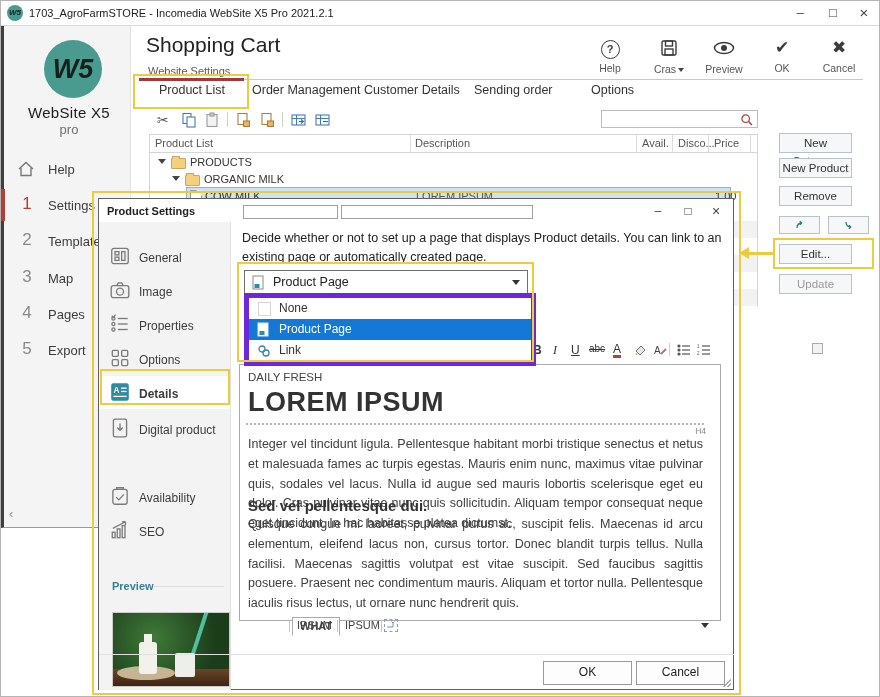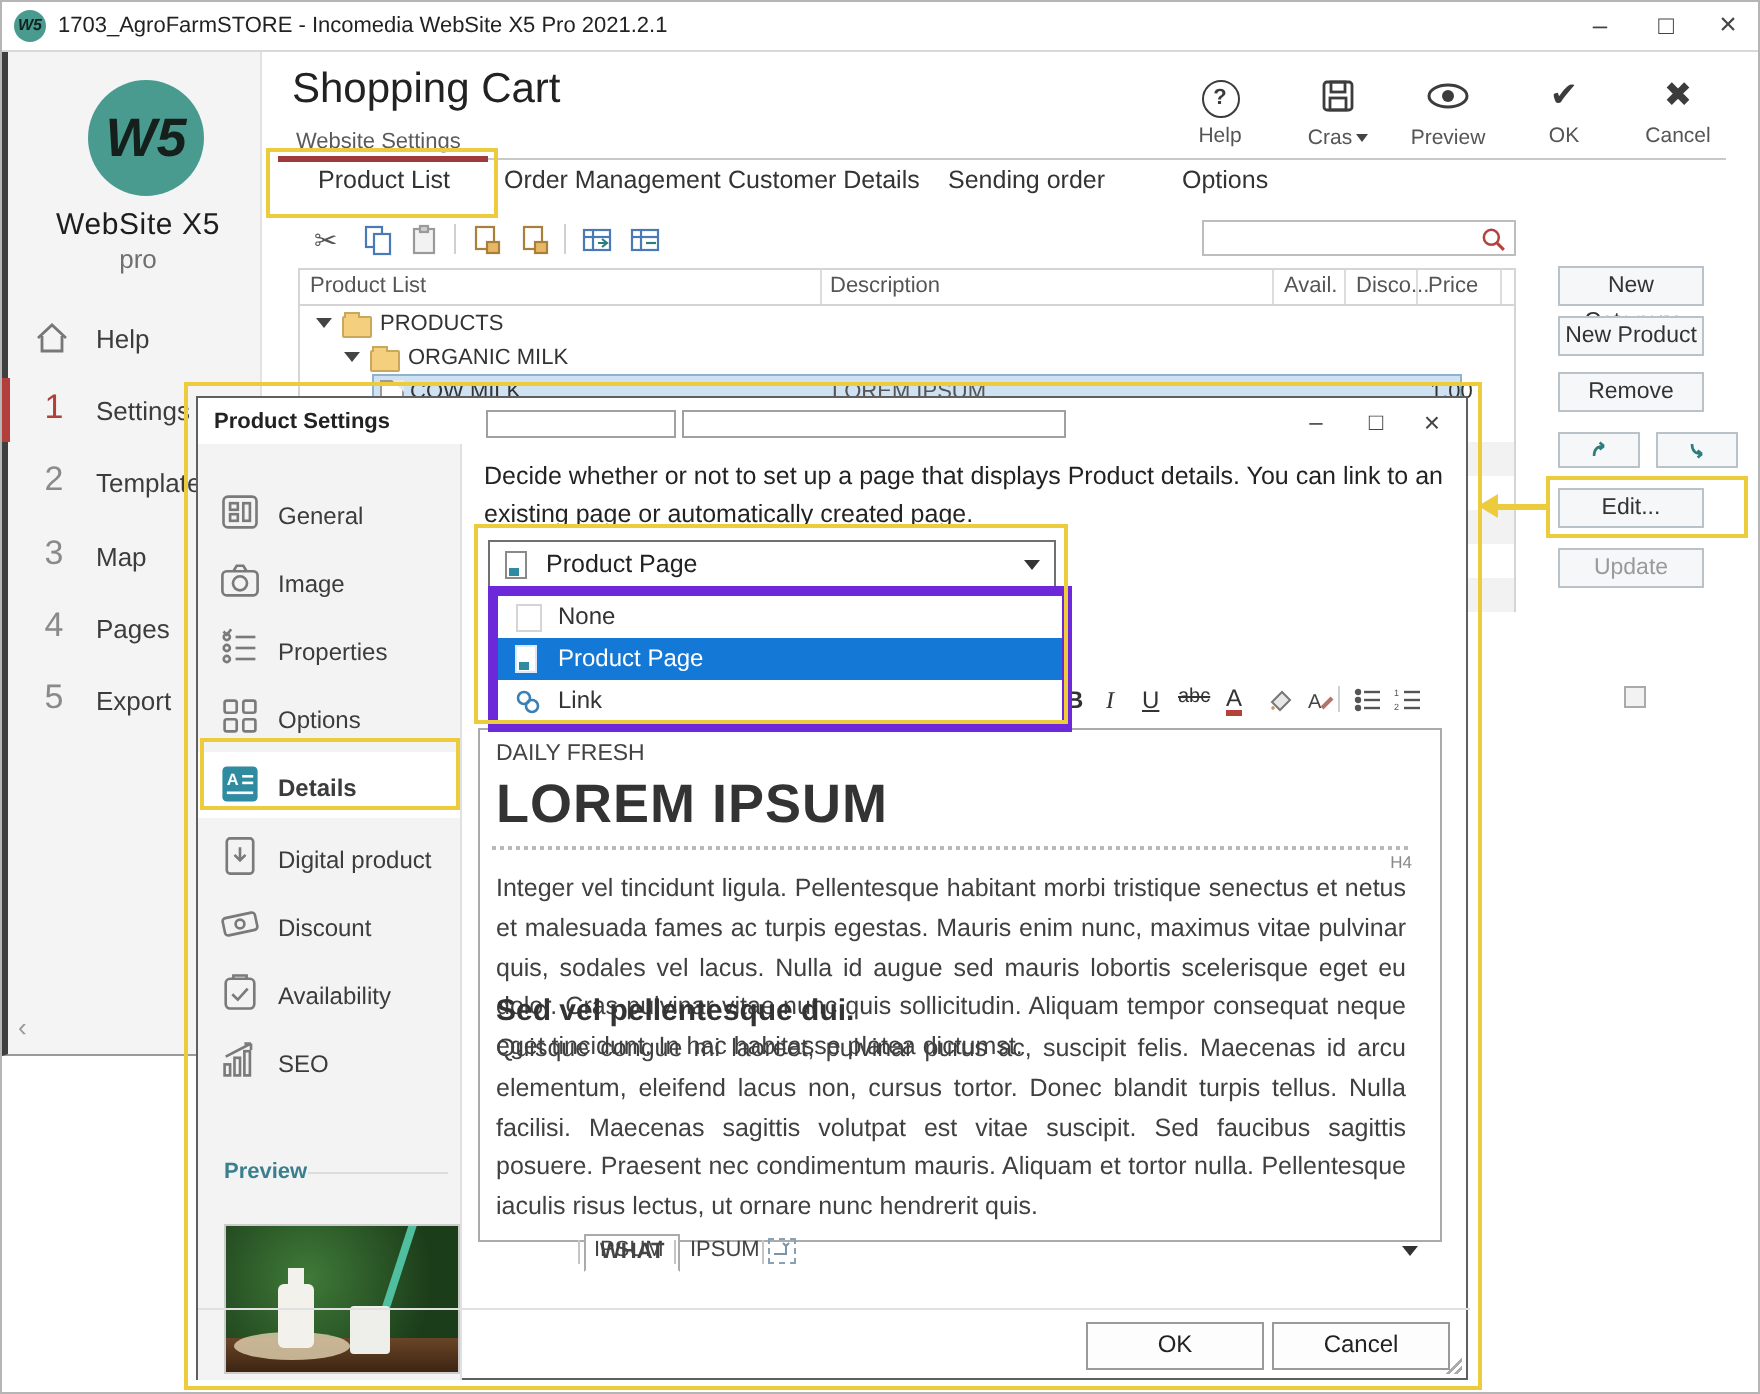--- a/index.html
+++ b/index.html
@@ -401,29 +401,20 @@
       </div>
       <div class="dnav" style="top:190px;">
         <span class="ic">
           <svg width="22" height="22" viewBox="0 0 20 20" stroke="#7a7a7a" fill="none" stroke-width="1.2">
             <rect x="4" y="2" width="12" height="16" rx="1.5"></rect>
               <path d="M10 6 v6 M7.5 9.5 L10 12 L12.5 9.5"></path>
             </svg>
           </span>
         <span class="lb">Digital product</span>
       </div>
-      <div class="dnav" style="top:224px;">
-        <span class="ic">
-          <svg width="22" height="22" viewBox="0 0 20 20" stroke="#7a7a7a" fill="none" stroke-width="1.2">
-            <rect x="2.5" y="6" width="15" height="8" rx="1.5" transform="rotate(-12 10 10)"></rect>
-              <circle cx="10" cy="10" r="2"></circle>
-            </svg>
-          </span>
-        <span class="lb">Discount</span>
-      </div>
       <div class="dnav" style="top:258px;">
         <span class="ic">
           <svg width="22" height="22" viewBox="0 0 20 20" stroke="#7a7a7a" fill="none" stroke-width="1.2">
             <rect x="3.5" y="4" width="13" height="13.5" rx="2"></rect>
               <path d="M7 4 V2.5 H13 V4"></path>
               <path d="M6.5 11 l2.5 2.5 4.5-5"></path>
             </svg>
           </span>
         <span class="lb">Availability</span>
       </div>

